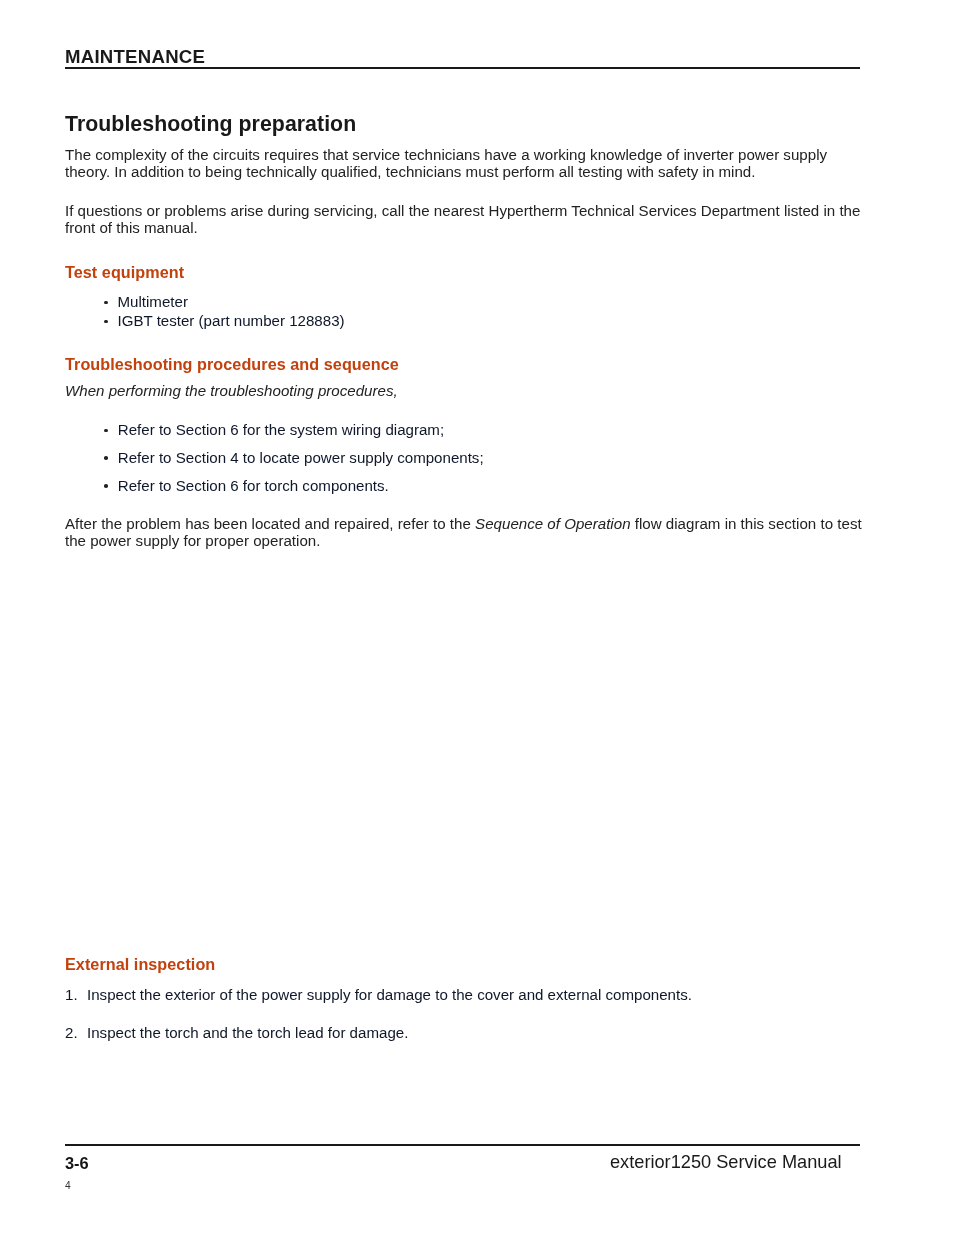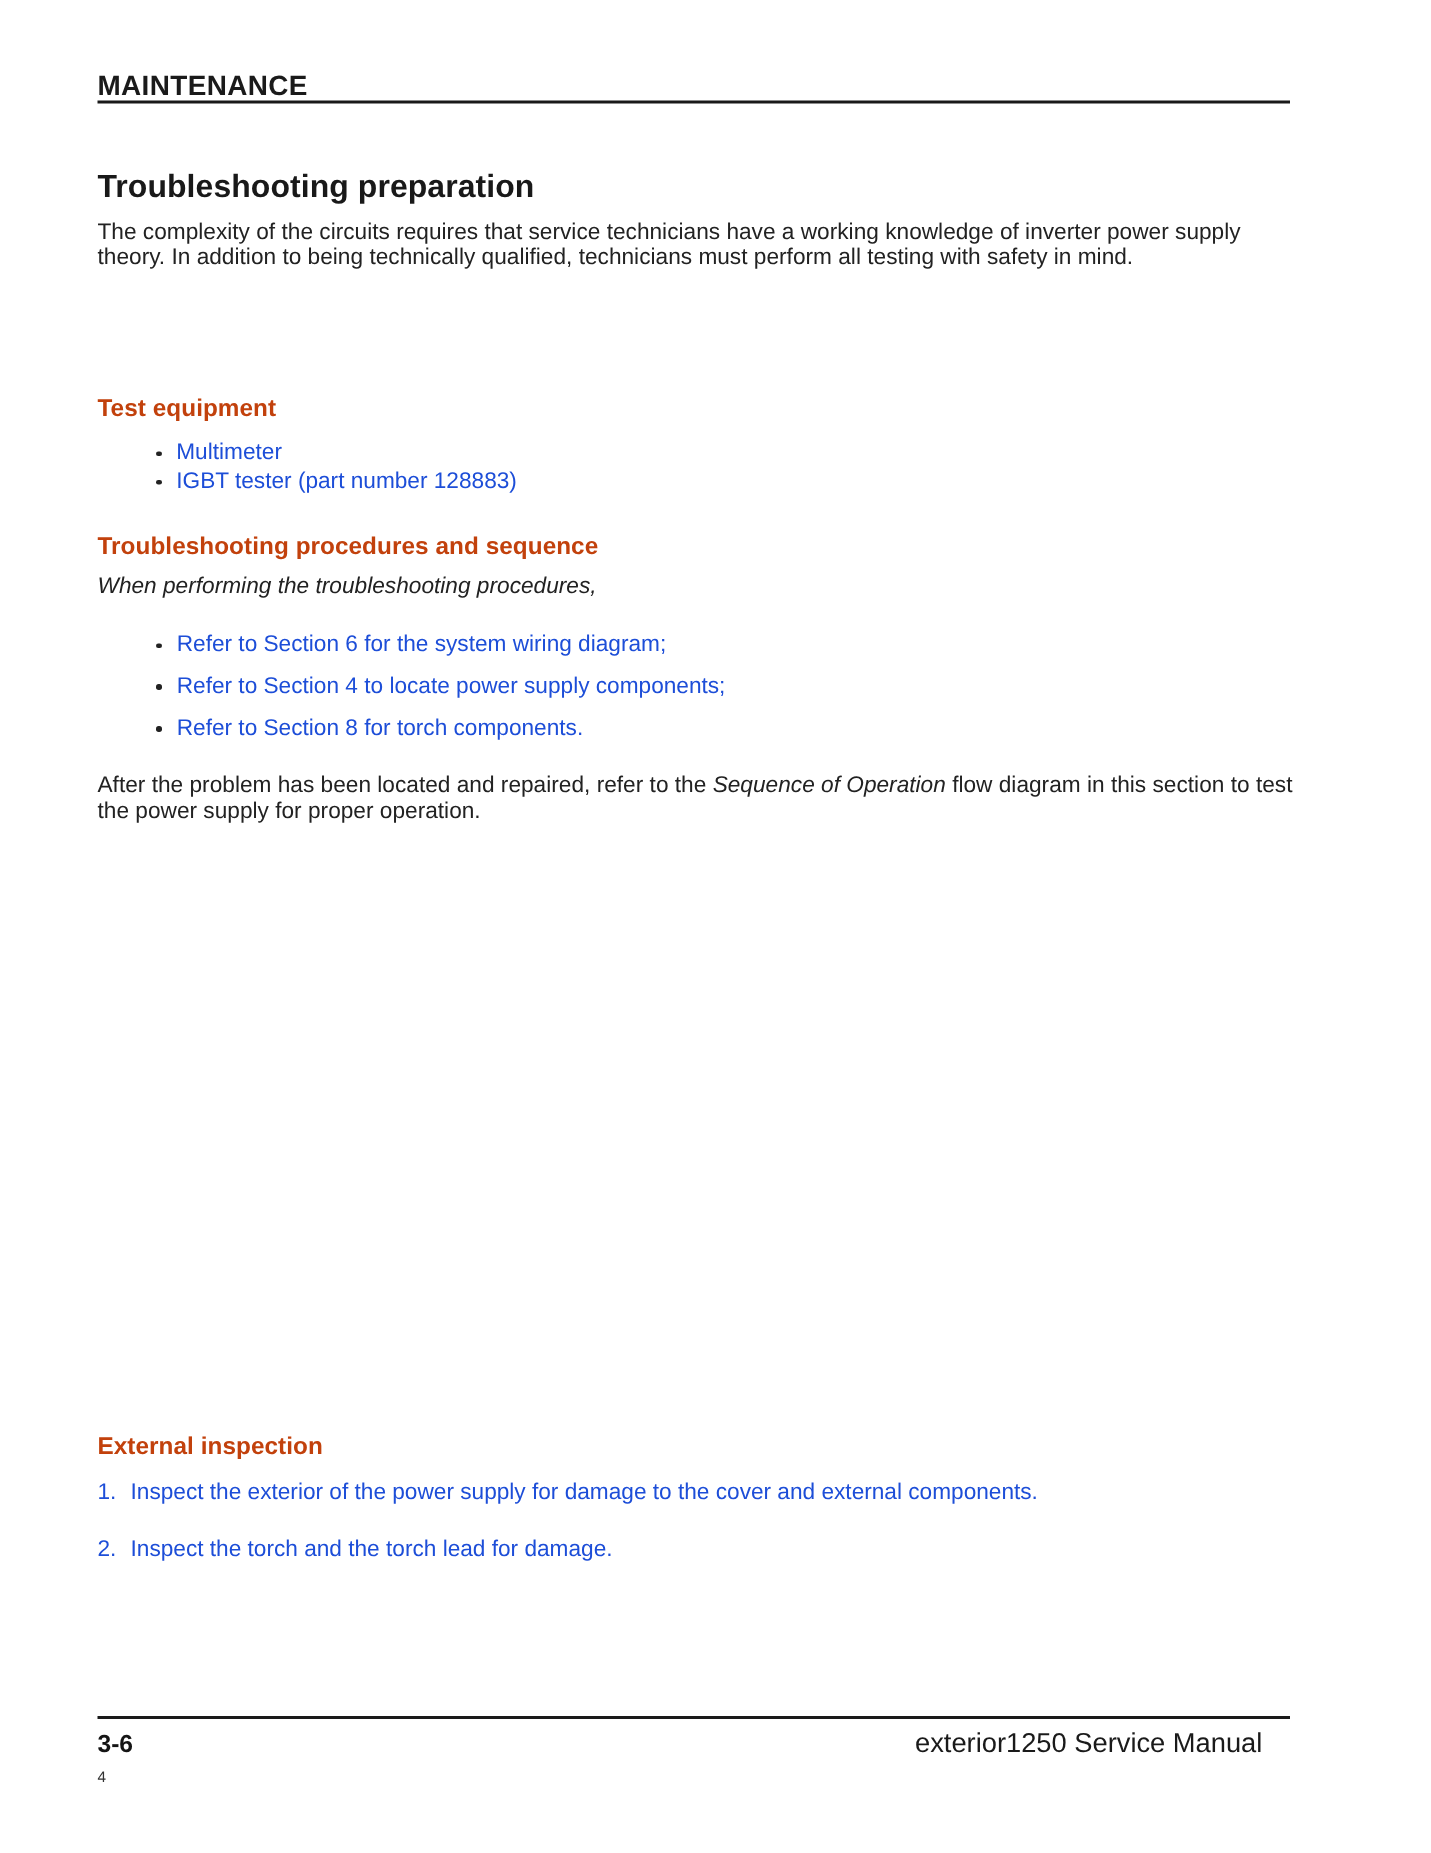--- a/index.html
+++ b/index.html
@@ -16,21 +16,21 @@
   #running-head {
     left:65px; top:43.5px; font-size:18.6px; font-weight:bold;
     letter-spacing:0.25px; color:#1a1a1a; line-height:18px;
   }
   #head-rule { left:65px; top:63px; width:795px; height:2px; background:#1a1a1a; }
 
   
   .h1 { font-size:21.3px; font-weight:bold; color:#191919; letter-spacing:0.05px; }
   .h2 { font-size:16.2px; font-weight:bold; color:#c2410c; letter-spacing:0.05px; }
   .para { font-size:15.1px; line-height:17.2px; color:#222222; letter-spacing:0.01px; }
-  .bul { font-size:15.1px; line-height:17.2px; color:#1d4ed8; white-space:nowrap; }
+  .bul { font-size:15.1px; line-height:17.2px; color:#0f172a; white-space:nowrap; }
   .bullet-dot { position:absolute; width:3.6px; height:3.6px; border-radius:50%; background:#222; }
   em.it { font-style:italic; }
 
   
   #foot-rule { left:65px; top:1140px; width:795px; height:2.4px; background:#1a1a1a; }
   #page-number { left:65px; top:1150px; font-size:16.4px; font-weight:bold; color:#151515; }
   #sheet-number { left:65px; top:1176px; font-size:10.2px; color:#333; }
   #footer-right { left:610px; top:1148px; font-size:18.2px; white-space:nowrap; color:#1a1a1a;}
 
   svg { display:block; }
@@ -40,20 +40,21 @@
 <body>
 
 <div class="page">
 
   <div class="abs" id="running-head">MAINTENANCE</div>
   <div class="abs" id="head-rule"></div>
 
   <div class="abs para" style="left:65px; top:142px; width:800px;">The complexity of the circuits requires that service technicians have a working knowledge of inverter power supply theory. In addition to being technically qualified, technicians must perform all testing with safety in mind.</div>
 
   <div class="abs h1" style="left:65px; top:108px;">Troubleshooting preparation</div>
+  <div class="abs para" style="left:65px; top:198px; width:800px;">If questions or problems arise during servicing, call the nearest Hypertherm Technical Services Department listed in the front of this manual.</div>
 
   <div class="abs h2" style="left:65px; top:259px;">Test equipment</div>
   <div class="abs" style="left:104px; top:289px;">
     <div style="position:relative; height:19px;">
       <span class="bullet-dot" style="left:0px; top:7.6px;"></span>
       <span class="bul abs" style="left:13.5px; top:0px;">Multimeter</span>
     </div>
     <div style="position:relative; height:19px;">
       <span class="bullet-dot" style="left:0px; top:7.6px;"></span>
       <span class="bul abs" style="left:13.5px; top:0px;">IGBT tester (part number 128883)</span>
@@ -67,21 +68,21 @@
     <div style="position:relative; height:27.8px;">
       <span class="bullet-dot" style="left:0px; top:7.6px;"></span>
       <span class="bul abs" style="left:13.8px; top:0px;">Refer to Section 6 for the system wiring diagram;</span>
     </div>
     <div style="position:relative; height:27.8px;">
       <span class="bullet-dot" style="left:0px; top:7.6px;"></span>
       <span class="bul abs" style="left:13.8px; top:0px;">Refer to Section 4 to locate power supply components;</span>
     </div>
     <div style="position:relative; height:27.8px;">
       <span class="bullet-dot" style="left:0px; top:7.6px;"></span>
-      <span class="bul abs" style="left:13.8px; top:0px;">Refer to Section 8 for torch components.</span>
+      <span class="bul abs" style="left:13.8px; top:0px;">Refer to Section 6 for torch components.</span>
     </div>
   </div>
 
   <div class="abs para" style="left:65px; top:511px; width:800px;">
     <span>After the problem has been located and repaired, refer to the </span><em class="it">Sequence of Operation</em><span> flow diagram in this section to</span>
     <span>test the power supply for proper operation.</span>
   </div>
 
   <svg class="abs diagram" width="954" height="1235" viewBox="0 0 954 1235"></svg>
 

